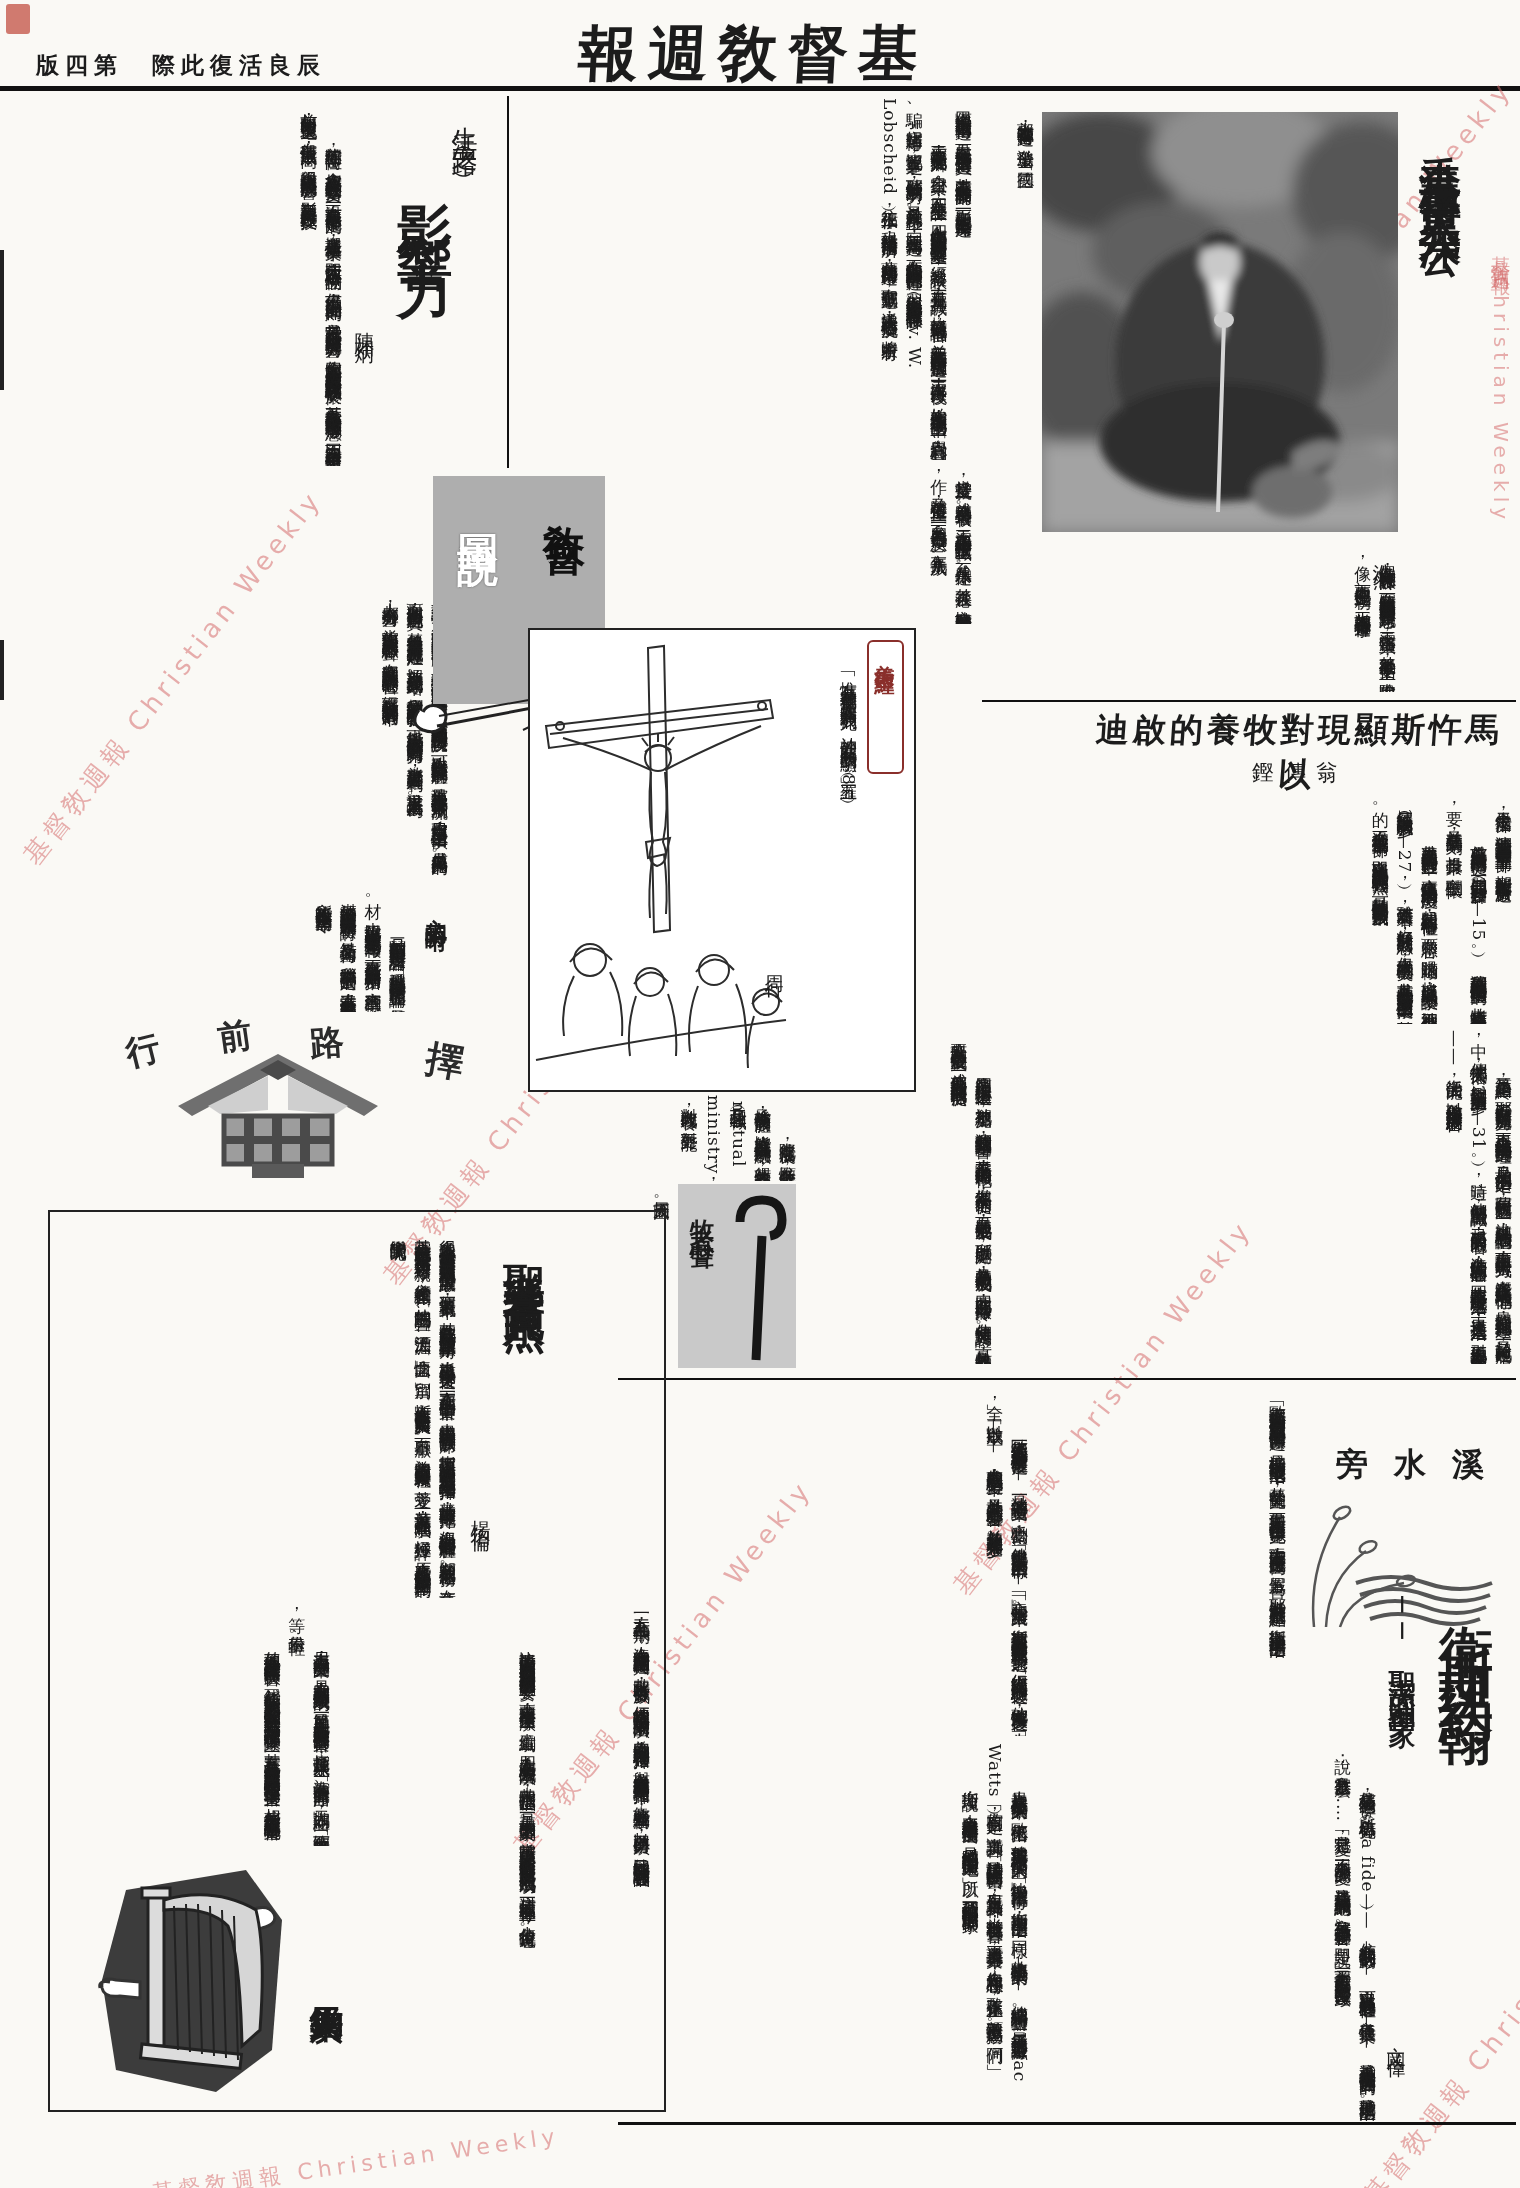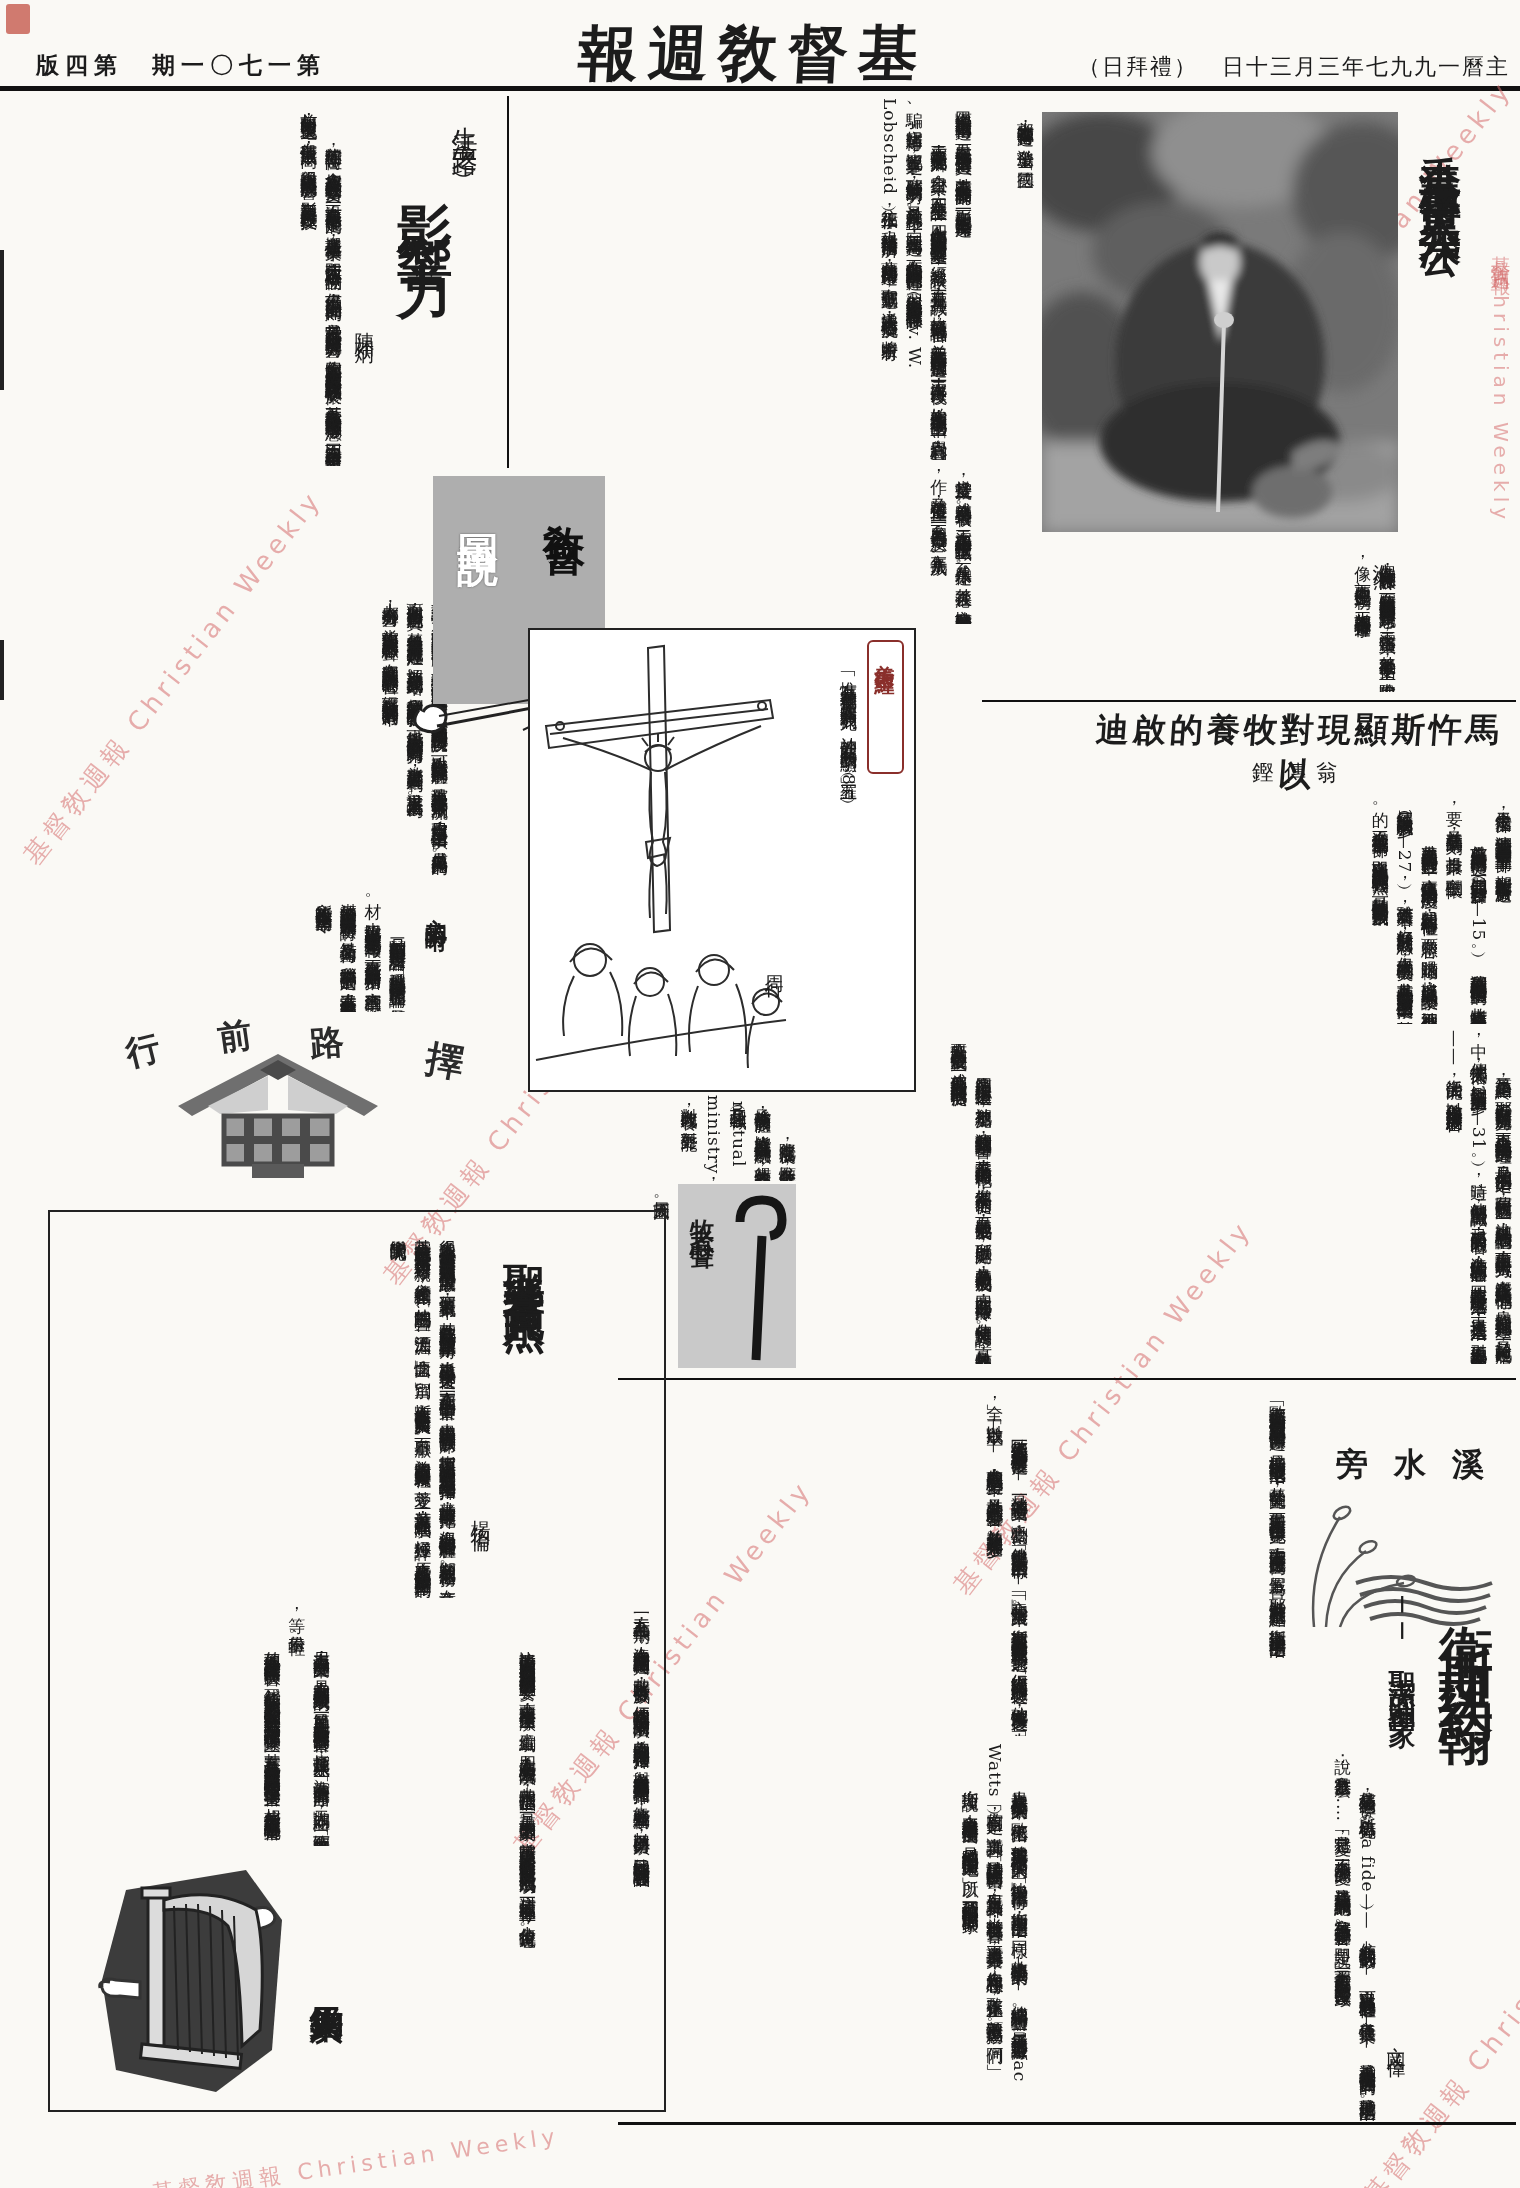--- a/index.html
+++ b/index.html
@@ -28,25 +28,24 @@
   .pw-char:nth-of-type(4){left:300px;top:30px;transform:rotate(10deg);font-size:38px;}
   .gray-note{background:#c9c9c9;}
 </style>
 </head>
 <body>
 
 <div id="page">
 
   <div class="abs" style="left:6px;top:4px;width:24px;height:30px;background:#c65a4e;opacity:.8;border-radius:3px;"></div>
 
-  <div class="abs" style="left:36px;top:50px;font-size:23px;font-weight:bold;letter-spacing:6px;">版四第　期一〇七一第</div>
+  <div class="abs" style="left:36px;top:50px;font-size:23px;font-weight:bold;letter-spacing:6px;">版四第　際此復活良辰</div>
 
   <div class="abs" style="left:578px;top:14px;font-size:60px;font-weight:bold;letter-spacing:10px;transform:skewX(-3deg);">報週敎督基</div>
 
-  <div class="abs" style="left:1020px;top:52px;width:490px;font-size:22px;letter-spacing:2px;text-align:right;">（日拜禮）　日十三月三年七九九一曆主</div>
 
   <div class="abs rule" style="left:0;top:86px;width:1520px;height:5px;"></div>
 
   <div class="wm diag" style="left:1130px;top:250px;">基督敎週報 Christian Weekly</div>
   <div class="wm diag" style="left:-60px;top:660px;">基督敎週報 Christian Weekly</div>
   <div class="wm diag" style="left:300px;top:1080px;">基督敎週報 Christian Weekly</div>
   <div class="wm diag" style="left:430px;top:1650px;">基督敎週報 Christian Weekly</div>
   <div class="wm diag" style="left:870px;top:1390px;">基督敎週報 Christian Weekly</div>
   <div class="wm diag" style="left:1280px;top:2000px;">基督敎週報 Christian Weekly</div>
   <div class="wm" style="left:150px;top:2150px;font-size:22px;transform:rotate(-8deg);">基督敎週報 Christian Weekly</div>

